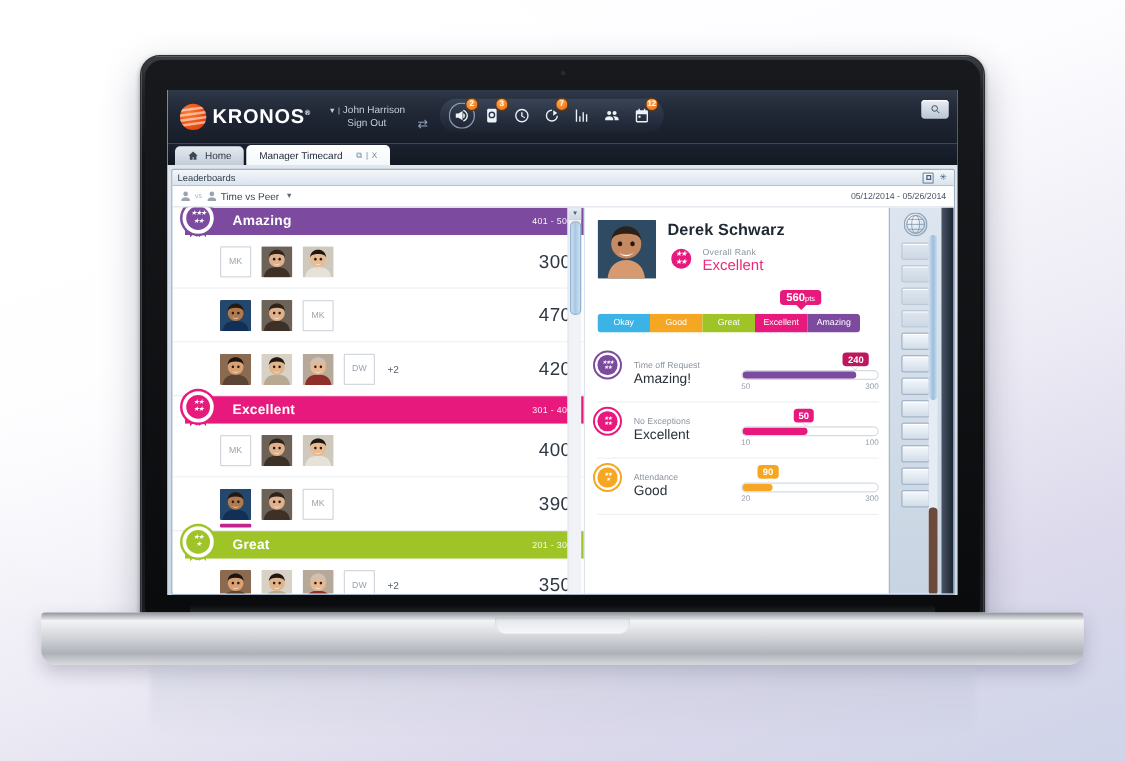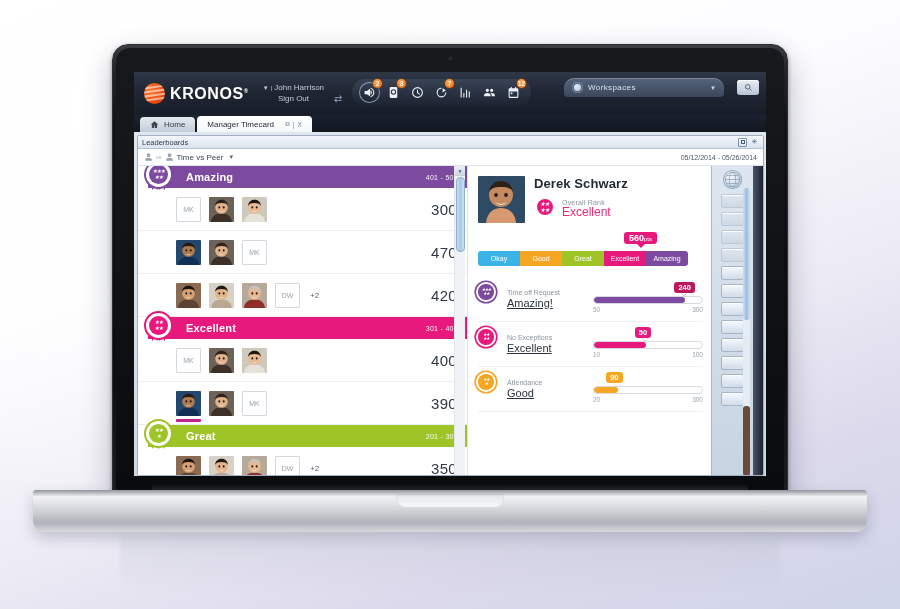--- a/index.html
+++ b/index.html
@@ -155,21 +155,21 @@
   .ptsbub:after{content:"";position:absolute;left:13px;bottom:-4px;border-left:4px solid transparent;
      border-right:4px solid transparent;border-top:4px solid #e8197d;}
   .scale{display:flex;height:15px;border-radius:3px;overflow:hidden;margin-top:3px;width:210px;}
   .scale div{flex:1;display:flex;align-items:center;justify-content:center;color:#fff;font-size:7px;}
 
   .metrics{margin-top:11px;}
   .metric{display:flex;align-items:center;height:45px;border-bottom:1px solid #eef1f4;}
   .m-medal{width:22px;height:26px;position:relative;flex:none;margin-right:7px;}
   .m-text{width:86px;flex:none;}
   .m-label{font-size:7px;color:#8b949f;}
-  .m-val{font-size:11px;color:#2a323c;margin-top:1px;text-decoration:underline;}
+  .m-val{font-size:11px;color:#2a323c;margin-top:1px;}
   .m-bar{flex:1;position:relative;padding-top:11px;max-width:120px;}
   .track{height:8px;border-radius:4px;background:#fff;border:1px solid #d6dbe1;position:relative;overflow:hidden;}
   .fill{height:100%;border-radius:4px;}
   .m-bub{position:absolute;top:-3px;color:#fff;font-size:7.5px;font-weight:bold;border-radius:3px;padding:1px 4px;}
   .m-bub:after{content:"";position:absolute;left:7px;bottom:-3px;border-left:3px solid transparent;
      border-right:3px solid transparent;border-top:3px solid;}
   .m-ends{display:flex;justify-content:space-between;font-size:6.5px;color:#9aa3ad;margin-top:2px;}
 
   
   .rail{width:42px;flex:none;background:linear-gradient(180deg,#dde6f0,#c8d4e2);
@@ -248,25 +248,20 @@
               </svg>
           </div>
           <div class="ic">
             <svg viewBox="0 0 24 24">
                 <path d="M7 2v2H5a2 2 0 00-2 2v14a2 2 0 002 2h14a2 2 0 002-2V6a2 2 0 00-2-2h-2V2h-2v2H9V2H7zm12 8v10H5V10h14zM7 12h3v3H7v-3z"></path>
               </svg>
             <span class="badge">12</span>
           </div>
         </div>
 
-        <div class="ws">
-          <span class="ws-dot"></span>
-          <span class="ws-label">Workspaces</span>
-          <span class="ws-caret">▼</span>
-        </div>
 
         <div class="search-btn">
           <svg viewBox="0 0 24 24">
               <circle cx="10" cy="10" r="6"></circle>
               <path d="M15 15l5 5"></path>
             </svg>
         </div>
       </div>
 
       <div class="tabstrip">

